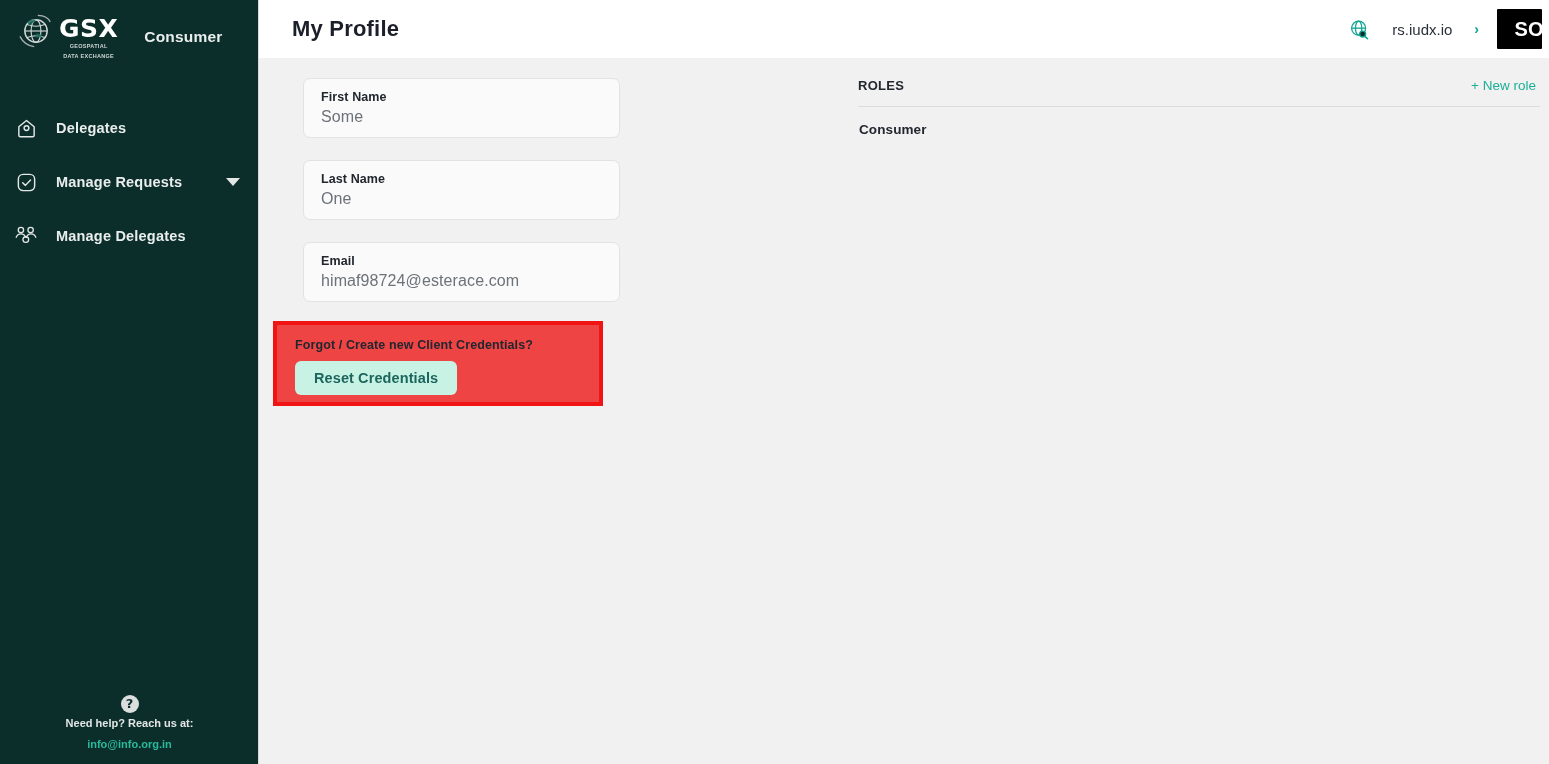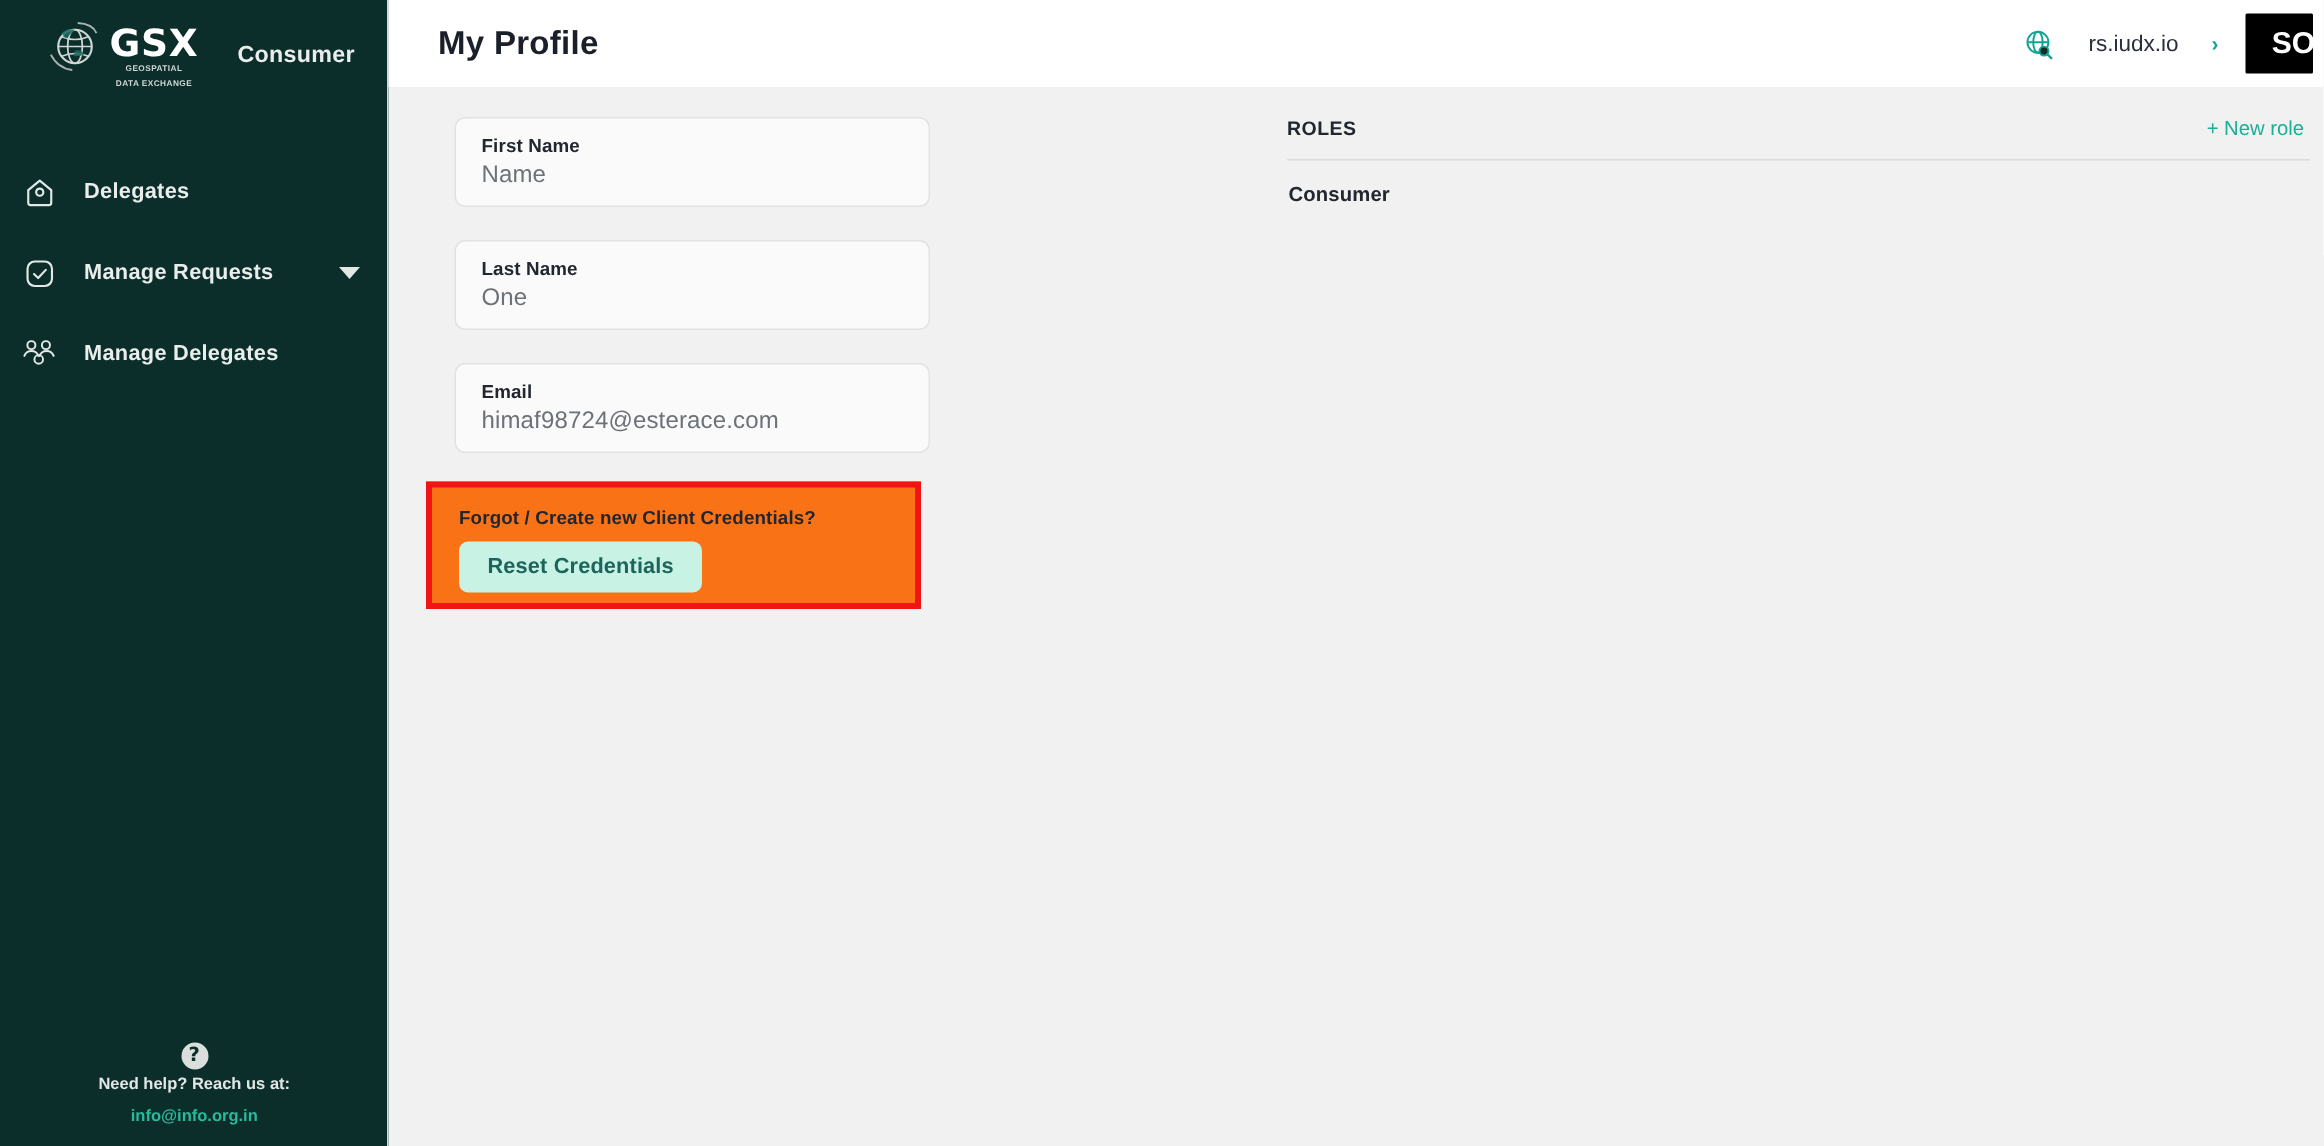--- a/index.html
+++ b/index.html
@@ -26,21 +26,21 @@
     flex: 0 0 259px;
     position: relative;
     display: flex;
     flex-direction: column;
     border-right: 1px solid #d8d8d8;
   }
   .brand {
     height: 74px;
     display: flex;
     align-items: center;
-    padding-left: 32px;
+    padding-left: 18px;
     gap: 10px;
   }
   .brand-logo {
     display: flex;
     align-items: flex-start;
     gap: 5px;
   }
   .globe-mark { width: 36px; height: 34px; display:block; }
   .wordmark {
     display: flex;
@@ -236,26 +236,26 @@
     letter-spacing: 0.1px;
   }
   .field-value {
     font-size: 16px;
     color: #6d7178;
     letter-spacing: 0.1px;
   }
 
   .cred-highlight {
     position: absolute;
-    left: 25px;
+    left: 14px;
     top: 263px;
     width: 330px;
     height: 85px;
     border: 4px solid #f11414;
-    background: #f97316;
+    background: #ef4444;
   }
   .cred-inner {
     padding: 13px 0 0 18px;
   }
   .cred-question {
     font-size: 12.5px;
     font-weight: bold;
     color: #22262f;
     margin-bottom: 9px;
     letter-spacing: 0.1px;
@@ -399,21 +399,21 @@
         <div class="avatar">SO</div>
       </div>
     </header>
 
     <div class="content">
 
       <div class="col-left">
 
         <div class="field">
           <div class="field-label">First Name</div>
-          <div class="field-value">Name</div>
+          <div class="field-value">Some</div>
         </div>
 
         <div class="field">
           <div class="field-label">Last Name</div>
           <div class="field-value">One</div>
         </div>
 
         <div class="field email">
           <div class="field-label">Email</div>
           <div class="field-value">himaf98724@esterace.com</div>

